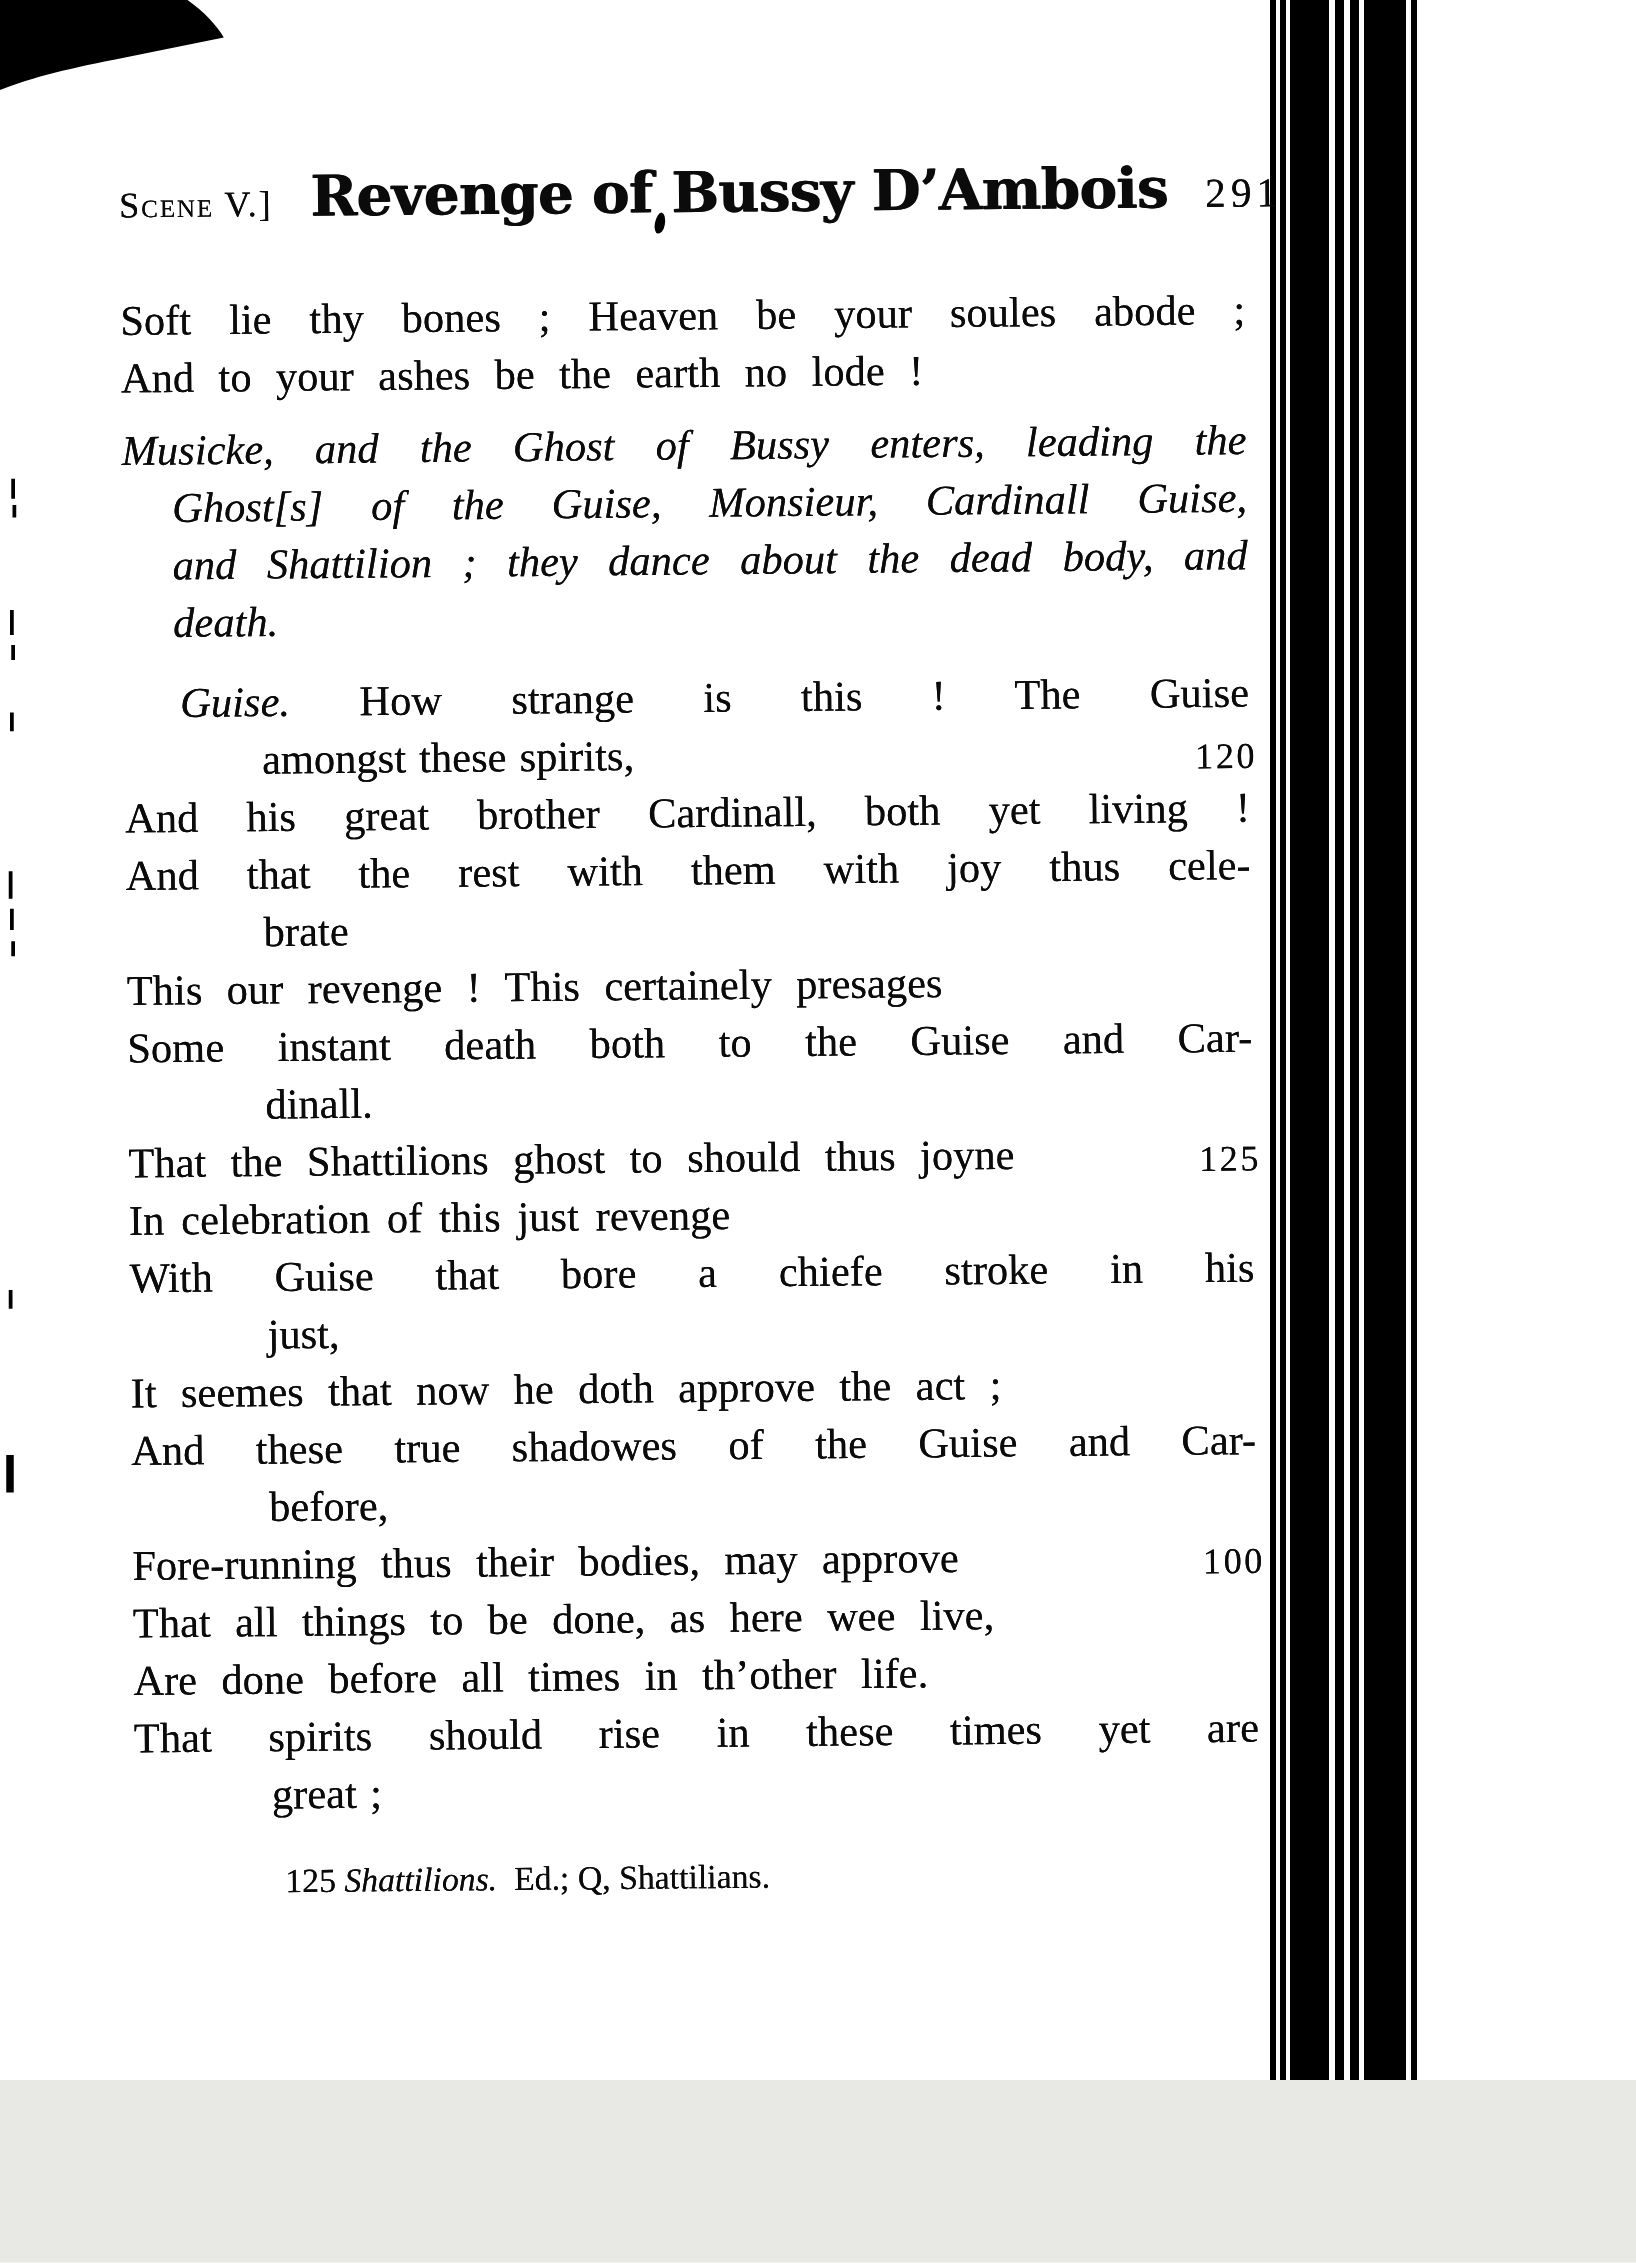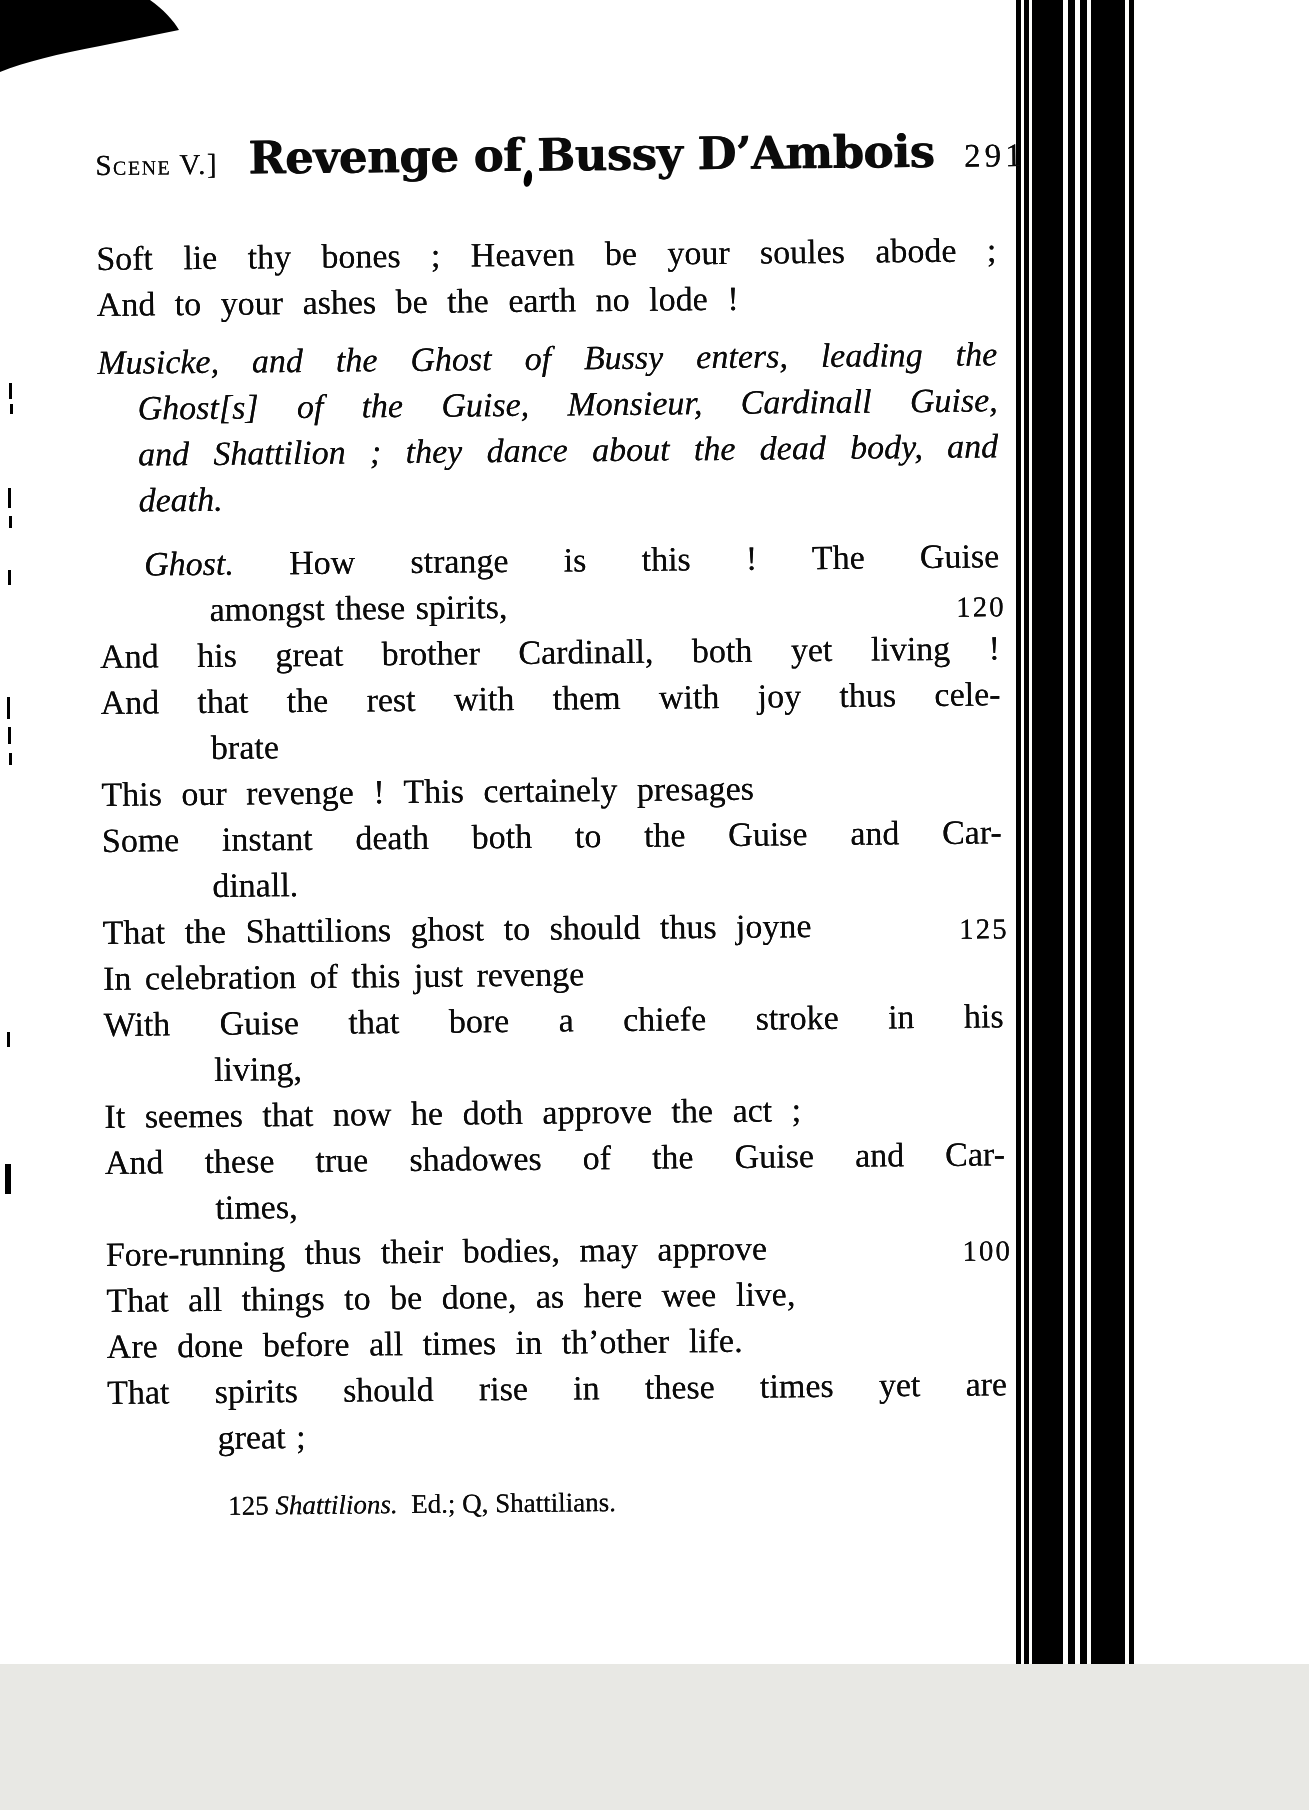--- a/index.html
+++ b/index.html
@@ -103,35 +103,35 @@
       <span class="head-title">Revenge of Bussy D’Ambois</span>
       <span class="page-num">291</span>
     </div>
     <div id="lines">
         <div class="line ind-none fit-full"><span>Soft lie thy bones ; Heaven be your soules abode ;</span></div>
         <div class="line ind-none fit-wide"><span>And to your ashes be the earth no lode !</span></div>
         <div class="line ind-none fit-full italic gap-sd"><span>Musicke, and the Ghost of Bussy enters, leading the</span></div>
         <div class="line ind-sd fit-full italic"><span>Ghost[s] of the Guise, Monsieur, Cardinall Guise,</span></div>
         <div class="line ind-sd fit-full italic"><span>and Shattilion ; they dance about the dead body, and</span></div>
         <div class="line ind-sd fit-snug italic"><span>death.</span></div>
-        <div class="line ind-speech fit-full gap-speech"><span class="italic">Ghost.</span><span> How strange is this !  The Guise</span></div>
+        <div class="line ind-speech fit-full gap-speech"><span class="italic">Guise.</span><span> How strange is this !  The Guise</span></div>
         <div class="line ind-turn fit-snug"><span>amongst these spirits,</span><span class="linenum">120</span></div>
         <div class="line ind-none fit-full"><span>And his great brother Cardinall, both yet living !</span></div>
         <div class="line ind-none fit-full"><span>And that the rest with them with joy thus cele-</span></div>
         <div class="line ind-turn fit-snug"><span>brate</span></div>
         <div class="line ind-none fit-wide"><span>This our revenge !  This certainely presages</span></div>
         <div class="line ind-none fit-full"><span>Some instant death both to the Guise and Car-</span></div>
         <div class="line ind-turn fit-snug"><span>dinall.</span></div>
         <div class="line ind-none fit-wide"><span>That the Shattilions ghost to should thus joyne</span><span class="linenum">125</span></div>
         <div class="line ind-none fit-norm"><span>In celebration of this just revenge</span></div>
         <div class="line ind-none fit-full"><span>With Guise that bore a chiefe stroke in his</span></div>
-        <div class="line ind-turn fit-snug"><span>living,</span></div>
+        <div class="line ind-turn fit-snug"><span>just,</span></div>
         <div class="line ind-none fit-wide"><span>It seemes that now he doth approve the act ;</span></div>
         <div class="line ind-none fit-full"><span>And these true shadowes of the Guise and Car-</span></div>
-        <div class="line ind-turn fit-snug"><span>times,</span></div>
+        <div class="line ind-turn fit-snug"><span>before,</span></div>
         <div class="line ind-none fit-wide"><span>Fore-running thus their bodies, may approve</span><span class="linenum">100</span></div>
         <div class="line ind-none fit-wide"><span>That all things to be done, as here wee live,</span></div>
         <div class="line ind-none fit-wide"><span>Are done before all times in th’other life.</span></div>
         <div class="line ind-none fit-full"><span>That spirits should rise in these times yet are</span></div>
         <div class="line ind-turn fit-snug"><span>great ;</span></div>
       </div>
     <div id="footnote" class="footnote"><span>125 </span><span class="italic">Shattilions.</span><span>  Ed.; Q, Shattilians.</span></div>
   </div>
 
 </div>

